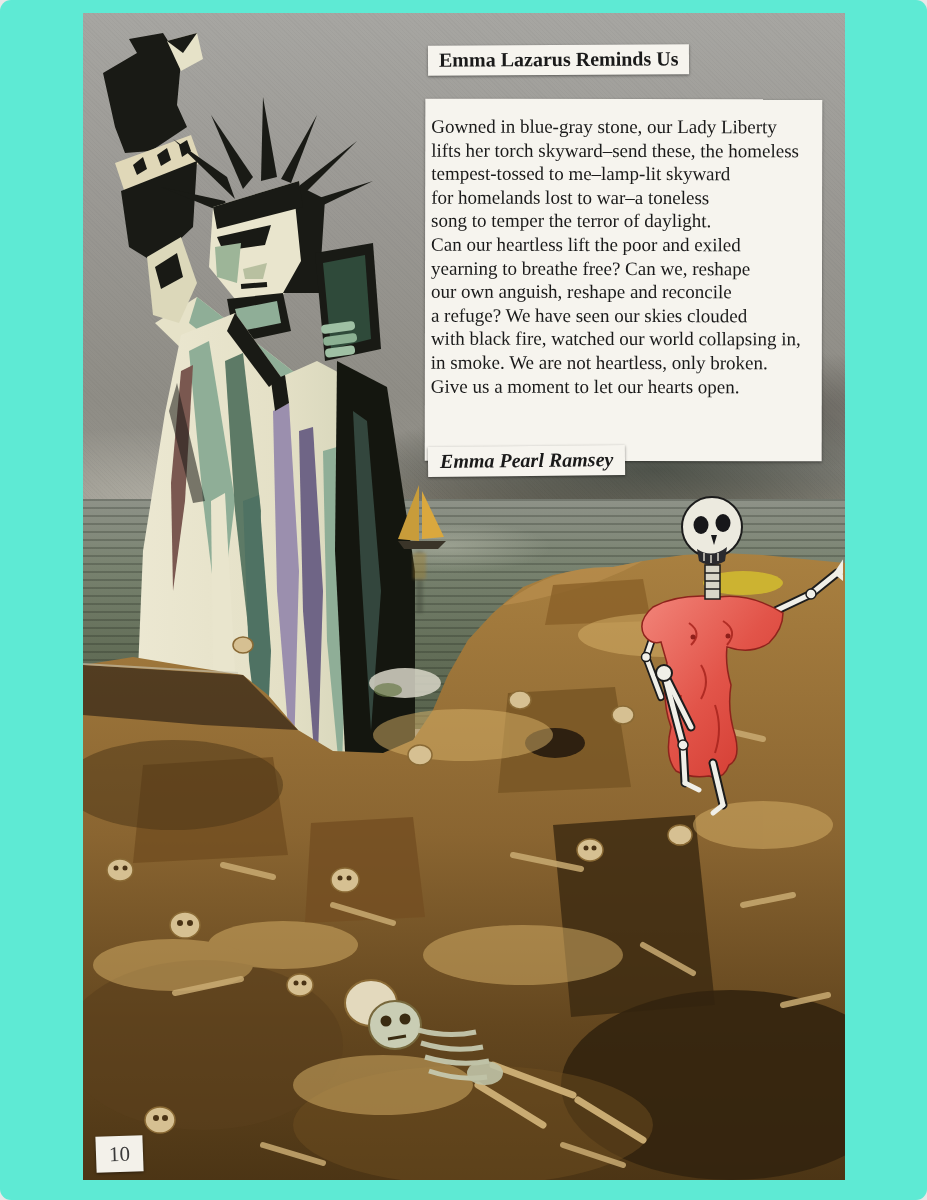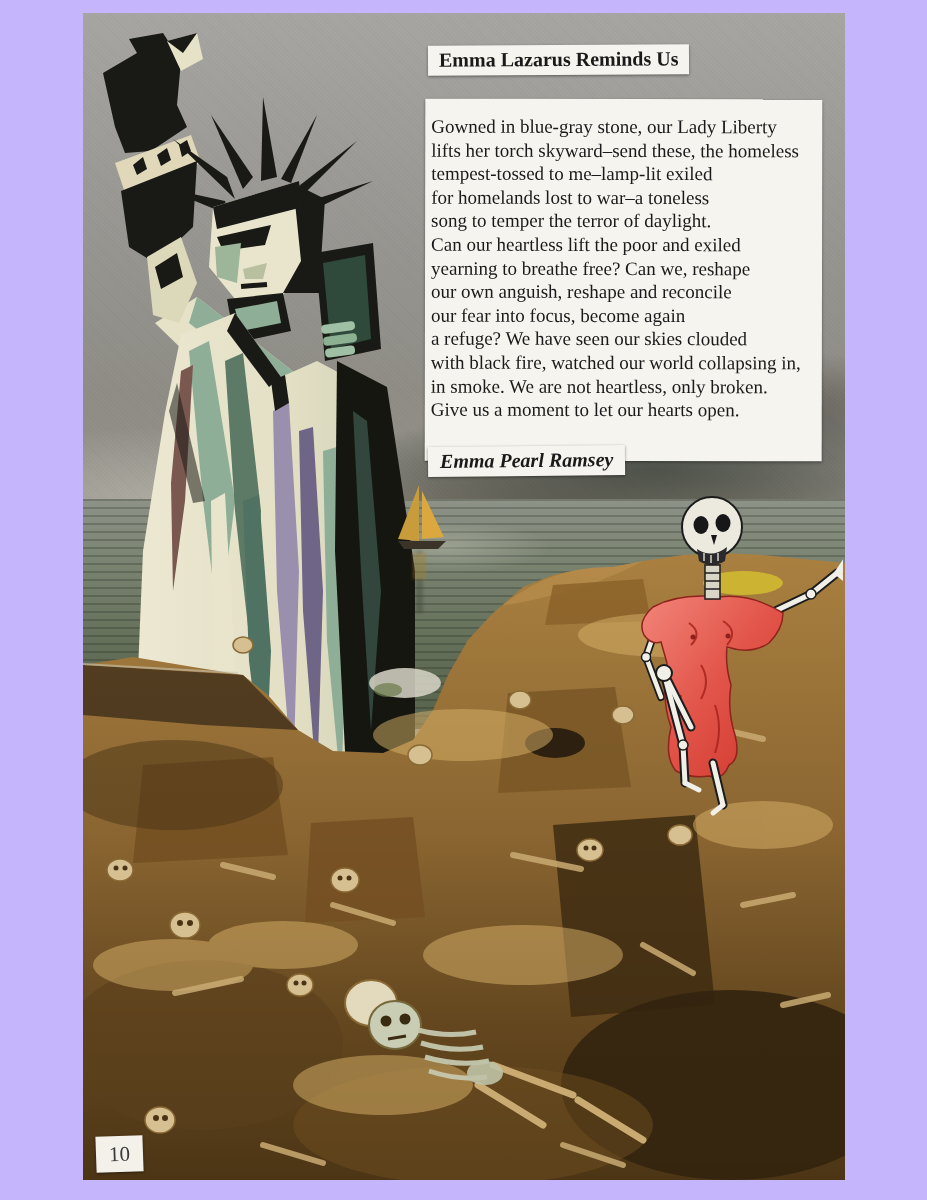--- a/index.html
+++ b/index.html
@@ -1,19 +1,20 @@
 <!DOCTYPE html>
 <html style="--sky_gray: #9a9892; --sea_green: #6e7a6a; --earth_tan: #9c7434; --earth_dark: #4a3416; --statue_cream: #e9e5cd; --statue_green: #7fa08c; --statue_black: #191a15; --figure_red: #dd4338; --sail_yellow: #c89c3a; --paper: #f6f4ee; --ink: #1a1a1a;"><head>
 <meta charset="utf-8">
 <style>
   html,body{margin:0;padding:0;background:#e8e8e8;}
   .page{
     position:relative;width:927px;height:1200px;margin:0 auto;
-    background:#c4b5fd;overflow:hidden;
+    background:#5eead4;overflow:hidden;
     font-family:"Liberation Serif", serif;
+    border-radius:11px;
   }
   .collage{
     position:absolute;left:83px;top:13px;width:762px;height:1167px;
     overflow:hidden;background:var(--sky_gray,#9a9892);
   }
   
   .sky{
     position:absolute;left:0;top:0;width:762px;height:530px;
     background:
       radial-gradient(55% 18% at 75% 86%, rgba(52,60,52,.65), transparent 72%),
@@ -366,27 +367,26 @@
       </g>
     </svg>
 
     <div class="paper title-strip">
       <span>Emma Lazarus Reminds Us</span>
     </div>
 
     <div class="paper poem-paper">
       <div class="poem-line">Gowned in blue-gray stone, our Lady Liberty</div>
       <div class="poem-line">lifts her torch skyward–send these, the homeless</div>
-      <div class="poem-line">tempest-tossed to me–lamp-lit exiled</div>
+      <div class="poem-line">tempest-tossed to me–lamp-lit skyward</div>
       <div class="poem-line">for homelands lost to war–a toneless</div>
       <div class="poem-line">song to temper the terror of daylight.</div>
       <div class="poem-line">Can our heartless lift the poor and exiled</div>
       <div class="poem-line">yearning to breathe free? Can we, reshape</div>
       <div class="poem-line">our own anguish, reshape and reconcile</div>
-      <div class="poem-line">our fear into focus, become again</div>
       <div class="poem-line">a refuge? We have seen our skies clouded</div>
       <div class="poem-line">with black fire, watched our world collapsing in,</div>
       <div class="poem-line">in smoke. We are not heartless, only broken.</div>
       <div class="poem-line">Give us a moment to let our hearts open.</div>
     </div>
 
     <div class="paper author-strip">
       <span>Emma Pearl Ramsey</span>
     </div>
 

